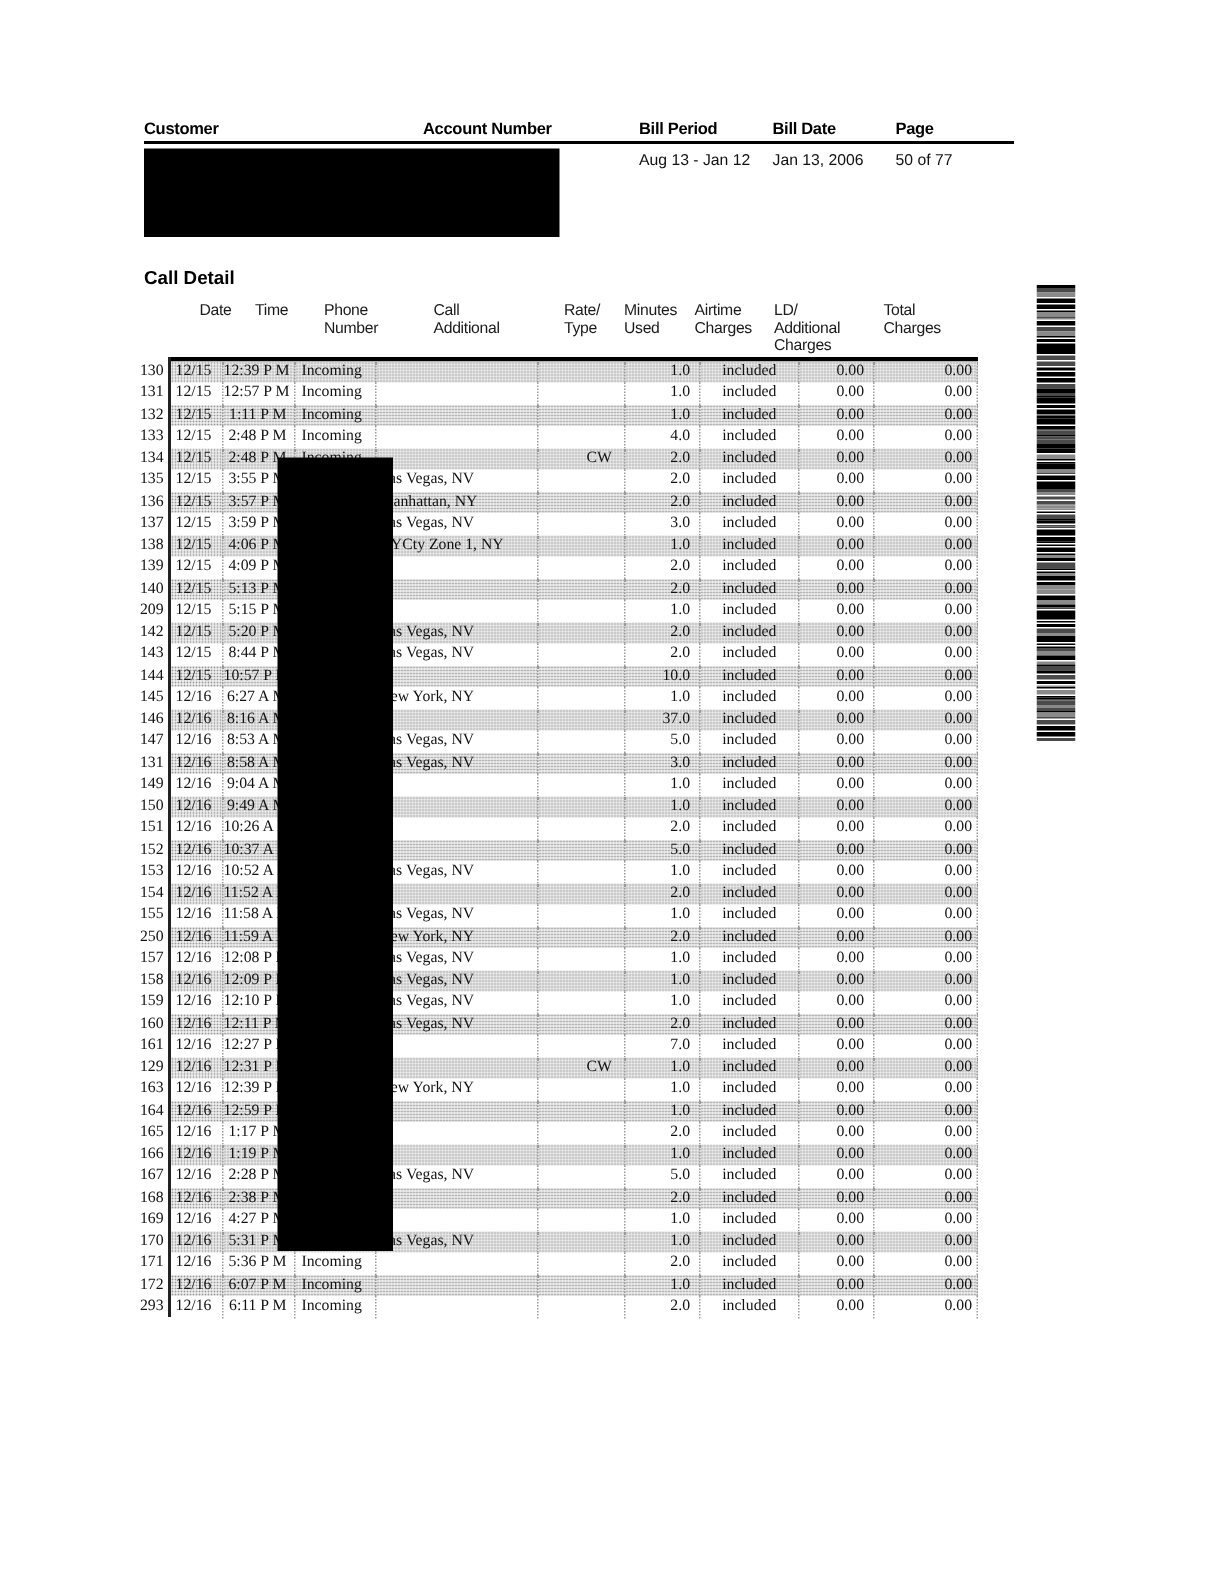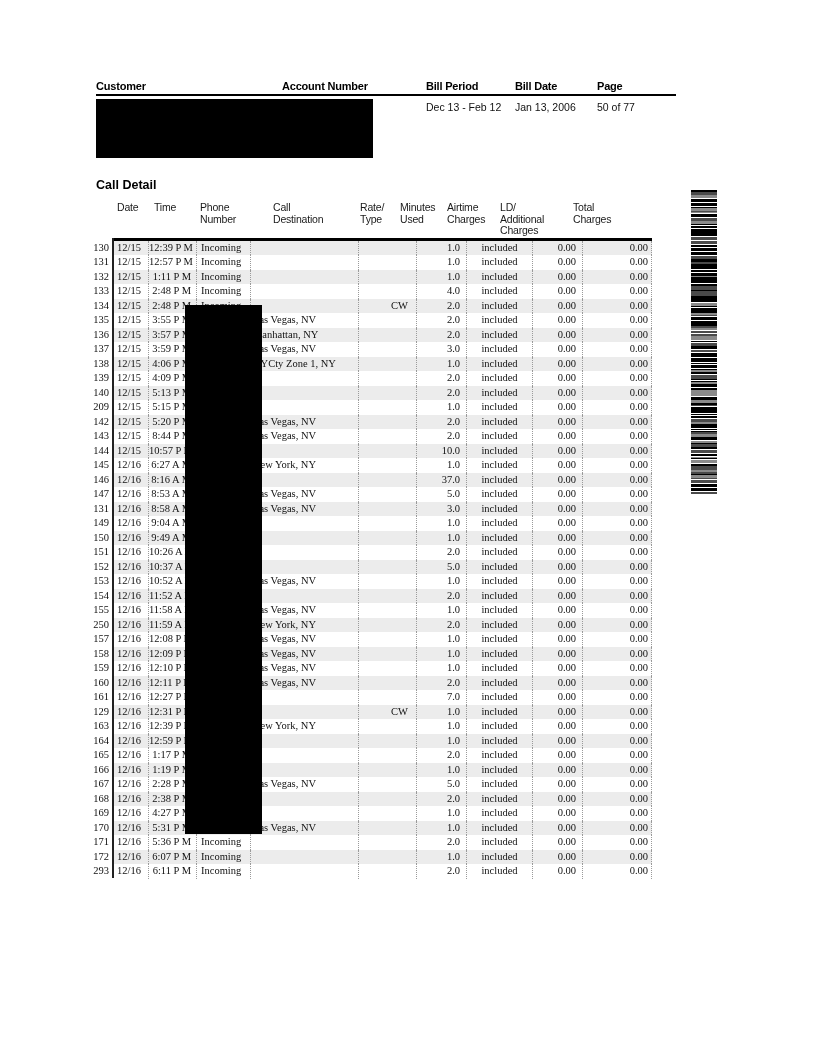--- a/index.html
+++ b/index.html
@@ -35,20 +35,21 @@
     font-family:"Liberation Sans", sans-serif;
     font-weight:bold;font-size:12.5px;color:#000;
   }
   
   .col-headers{position:absolute;left:88px;top:202px;width:600px;height:36px;}
   .col-head{
     position:absolute;top:0;
     font-family:"Liberation Sans", sans-serif;
     font-size:10.5px;line-height:11.5px;color:#1a1a1a;letter-spacing:-0.2px;
     white-space:pre-line;
+    margin-left:16px;
   }
   
   .table-top-border{position:absolute;left:112px;top:238px;width:540px;height:2.5px;background:#000;}
   .table-left-line{position:absolute;left:112px;top:238px;width:1.5px;height:640px;background:#222;}
   .table{position:absolute;left:88px;top:240.5px;width:564px;}
   .trow{
     display:grid;
     grid-template-columns:26px 34px 48px 54px 108px 58px 50px 66px 50px 70px;
     height:14.5px;line-height:14.3px;
     font-size:10.5px;
@@ -81,35 +82,35 @@
 <div class="page">
 
   <div class="hdr-label" style="left:96px">Customer</div>
   <div class="hdr-label" style="left:282px">Account Number</div>
   <div class="hdr-label" style="left:426px">Bill Period</div>
   <div class="hdr-label" style="left:515px">Bill Date</div>
   <div class="hdr-label" style="left:597px">Page</div>
 
   <div class="hdr-rule"></div>
 
-  <div class="hdr-value" style="left:426px">Dec 13 - Feb 12</div>
+  <div class="hdr-value" style="left:426px">Aug 13 - Jan 12</div>
   <div class="hdr-value" style="left:515px">Jan 13, 2006</div>
   <div class="hdr-value" style="left:597px">50 of 77</div>
 
   <div class="redaction redaction-customer"></div>
 
   <div class="section-title">Call Detail</div>
 
   <div class="col-headers">
     <span class="col-head" style="left:29px">Date</span>
     <span class="col-head" style="left:66px">Time</span>
     <span class="col-head" style="left:112px">Phone
 Number</span>
     <span class="col-head" style="left:185px">Call
-Destination</span>
+Additional</span>
     <span class="col-head" style="left:272px">Rate/
 Type</span>
     <span class="col-head" style="left:312px">Minutes
 Used</span>
     <span class="col-head" style="left:359px">Airtime
 Charges</span>
     <span class="col-head" style="left:412px">LD/
 Additional
 Charges</span>
     <span class="col-head" style="left:485px">Total

